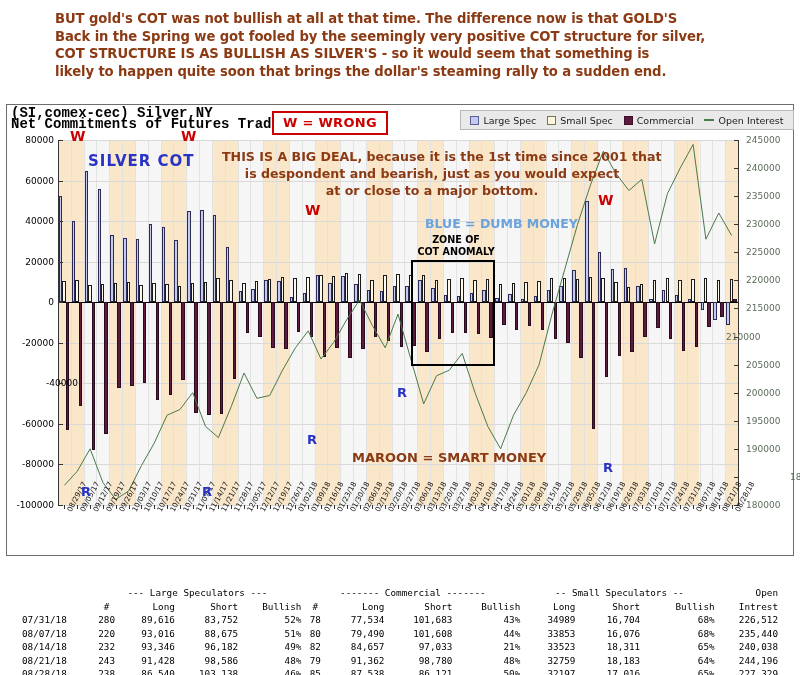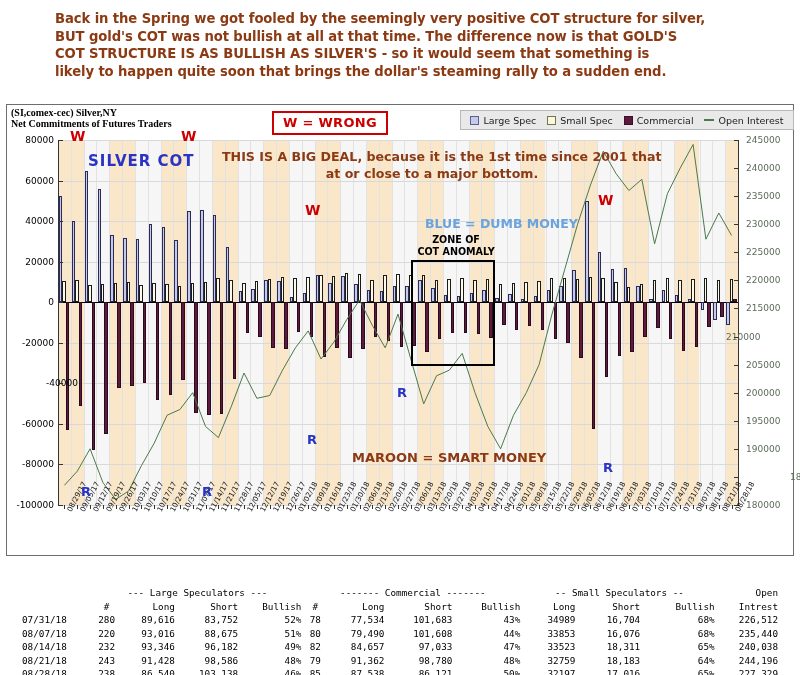--- a/index.html
+++ b/index.html
@@ -8,22 +8,22 @@
 
   
   .headline{position:absolute;left:55px;top:10px;width:700px;
     font-family:"DejaVu Sans",sans-serif;font-weight:bold;font-size:13.2px;line-height:17.5px;
     color:#8B3A13;letter-spacing:-0.1px;}
   .headline div{white-space:nowrap;}
 
   
   .chartbox{position:absolute;left:6px;top:104px;width:788px;height:452px;
     border:1px solid #6d6d6d;background:#ffffff;box-sizing:border-box;}
-  .chart-title{position:absolute;left:4px;top:3px;font-size:10px;font-weight:bold;
-    color:#000;line-height:10.5px;font-family:Liberation Serif, serif;}
+  .chart-title{position:absolute;left:4px;top:3px;font-size:14px;font-weight:bold;
+    color:#000;line-height:10.5px;font-family:Liberation Mono, monospace;}
 
   .wrongbox{position:absolute;left:272px;top:111px;border:2px solid #cc0000;background:#ffffff;
     padding:2px 9px 3px 9px;font-weight:bold;font-size:13px;color:#cc0000;
     font-family:"DejaVu Sans",sans-serif;letter-spacing:0.3px;}
 
   
   .legend{position:absolute;left:460px;top:110px;width:334px;height:20px;background:#e9e9e9;
     border:1px solid #b8b8b8;box-sizing:border-box;display:flex;align-items:center;
     justify-content:space-around;padding:0 4px;}
   .lg{display:flex;align-items:center;gap:4px;font-size:9.5px;color:#222;
@@ -91,22 +91,22 @@
   .grp{text-align:center;}
   .num{text-align:right;}
   .ctr{text-align:center;}
 </style>
 </head>
 <body>
 
 <div class="page">
 
   <div class="headline">
+    <div>BUT gold's COT was not bullish at all at that time. The difference now is that GOLD'S</div>
     <div>Back in the Spring we got fooled by the seemingly very positive COT structure for silver,</div>
-    <div>BUT gold's COT was not bullish at all at that time. The difference now is that GOLD'S</div>
     <div>COT STRUCTURE IS AS BULLISH AS SILVER'S - so it would seem that something is</div>
     <div>likely to happen quite soon that brings the dollar's steaming rally to a sudden end.</div>
   </div>
 
   <div class="chartbox">
     <div class="chart-title">
       <div>(SI,comex-cec) Silver,NY</div>
       <div>Net Commitments of Futures Traders</div>
     </div>
   </div>
@@ -582,20 +582,21 @@
       <div class="xlab" style="position: absolute; left: 719.755px; top: 509px;">08/21/18</div>
       <div style="position: absolute; left: 718.755px; top: 505px; width: 1px; height: 4px; background: rgb(51, 51, 51);"></div>
       <div class="xlab" style="position: absolute; left: 732.585px; top: 509px;">08/28/18</div>
       <div style="position: absolute; left: 731.585px; top: 505px; width: 1px; height: 4px; background: rgb(51, 51, 51);"></div>
     </div>
 
   <div class="ann silvercot" style="left:88px;top:152px;">SILVER COT</div>
 
   <div class="ann bigdeal" style="left:222px;top:148px;width:420px;">
     <div>THIS IS A BIG DEAL, because it is the 1st time since 2001 that</div>
+    <div>is despondent and bearish, just as you would expect</div>
     <div>at or close to a major bottom.</div>
   </div>
 
   <div class="ann blue-dumb" style="left:425px;top:216px;">BLUE = DUMB MONEY</div>
   <div class="ann maroon-smart" style="left:352px;top:450px;">MAROON = SMART MONEY</div>
 
   <div class="ann zone" style="left:408px;top:234px;width:96px;">
     <div>ZONE OF</div>
     <div>COT ANOMALY</div>
   </div>
@@ -673,21 +674,21 @@
           </tr>
           <tr>
             <td class="">08/14/18</td>
             <td class="ctr">232</td>
             <td class="num">93,346</td>
             <td class="num">96,182</td>
             <td class="num">49%</td>
             <td class="ctr">82</td>
             <td class="num">84,657</td>
             <td class="num">97,033</td>
-            <td class="num">47%</td>
+            <td class="num">21%</td>
             <td class="num">33523</td>
             <td class="num">18,311</td>
             <td class="num">65%</td>
             <td class="num">240,038</td>
           </tr>
           <tr>
             <td class="">08/21/18</td>
             <td class="ctr">243</td>
             <td class="num">91,428</td>
             <td class="num">98,586</td>

